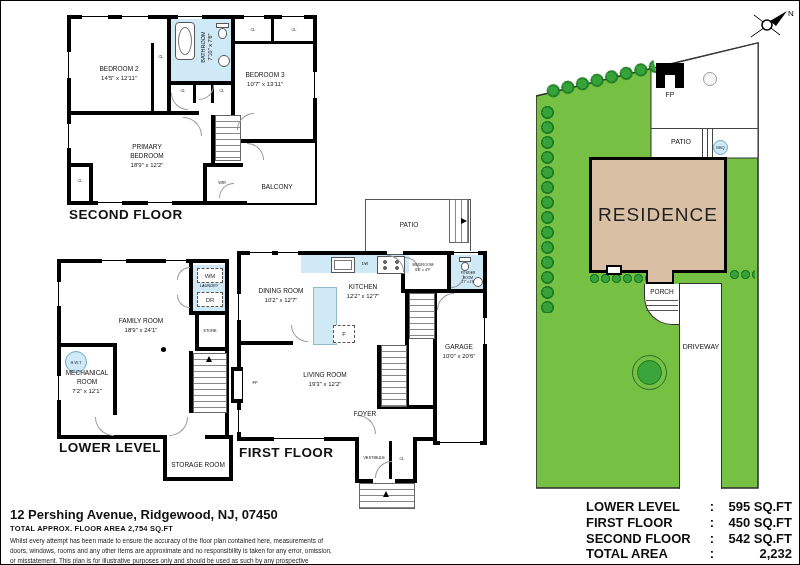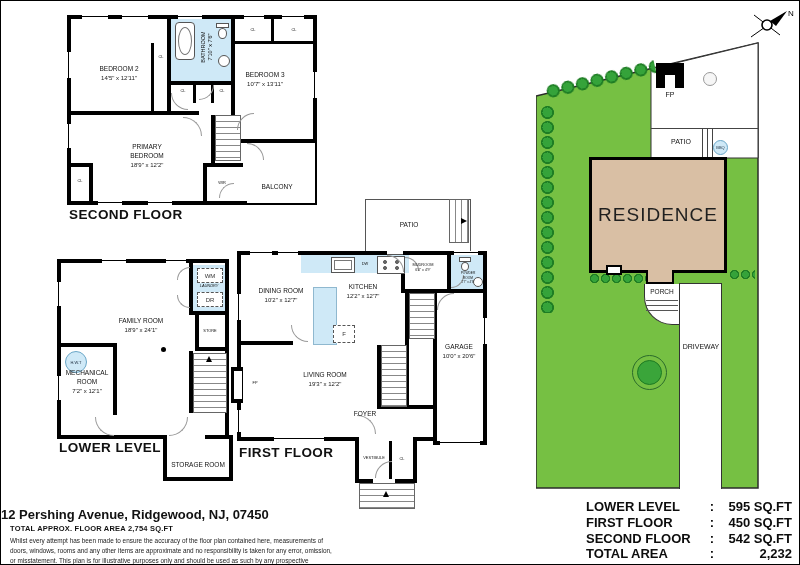--- a/index.html
+++ b/index.html
@@ -34,21 +34,21 @@
   .tub{position:absolute;background:#fff;border:1px solid #555;border-radius:4px}
   .tub::before{content:"";position:absolute;inset:4px 2px;border:1px solid #777;border-radius:50%}
   .toilet{position:absolute}
   .toilet::before{content:"";position:absolute;left:0;top:0;width:100%;height:5px;background:#fff;border:1px solid #555;box-sizing:border-box}
   .toilet::after{content:"";position:absolute;left:2px;top:5px;width:calc(100% - 6px);height:calc(100% - 8px);background:#fff;border:1px solid #555;border-radius:50%}
   .treestrip{position:absolute;background-image:radial-gradient(circle at 7.5px 7.5px,#35a33a 5px,#1e7d24 5px 6.2px,transparent 6.8px);background-size:15px 15px}
   .bushstrip{position:absolute;background-image:radial-gradient(circle at 5.5px 5.5px,#35a33a 3.4px,#1e7d24 3.4px 4.4px,transparent 4.9px);background-size:11px 11px}
   .arrow-right{position:absolute;width:0;height:0;border-top:3px solid transparent;border-bottom:3px solid transparent;border-left:6px solid #000}
   .arrow-up{position:absolute;width:0;height:0;border-left:3px solid transparent;border-right:3px solid transparent;border-bottom:6px solid #000}
   .dot{position:absolute;width:5px;height:5px;border-radius:50%;background:#000}
-  .address{position:absolute;left:0;top:506px;font-size:13px;font-weight:600;color:#111}
+  .address{position:absolute;left:9px;top:506px;font-size:13px;font-weight:600;color:#111}
   .arealine{position:absolute;left:9px;top:523px;font-size:7.5px;font-weight:700;color:#111;letter-spacing:.2px}
   .disclaimer{position:absolute;left:9px;top:535px;width:324px;font-size:6.4px;line-height:1.55;color:#222;z-index:3}
   .watermark{position:absolute;left:5px;top:528px;font-size:31px;color:#000;letter-spacing:1px;z-index:2}
   .area-table{position:absolute;left:585px;top:498px;width:206px;z-index:3}
   .arow{display:flex;font-weight:700;font-size:13px;line-height:15.8px;color:#0d0d0d}
   .arow .lbl{width:118px}
   .arow .col{width:16px;text-align:center}
   .arow .val{flex:1;text-align:right}
   .sp-label{position:absolute;text-align:center;transform:translateX(-50%);color:#111;white-space:nowrap}
 </style>

